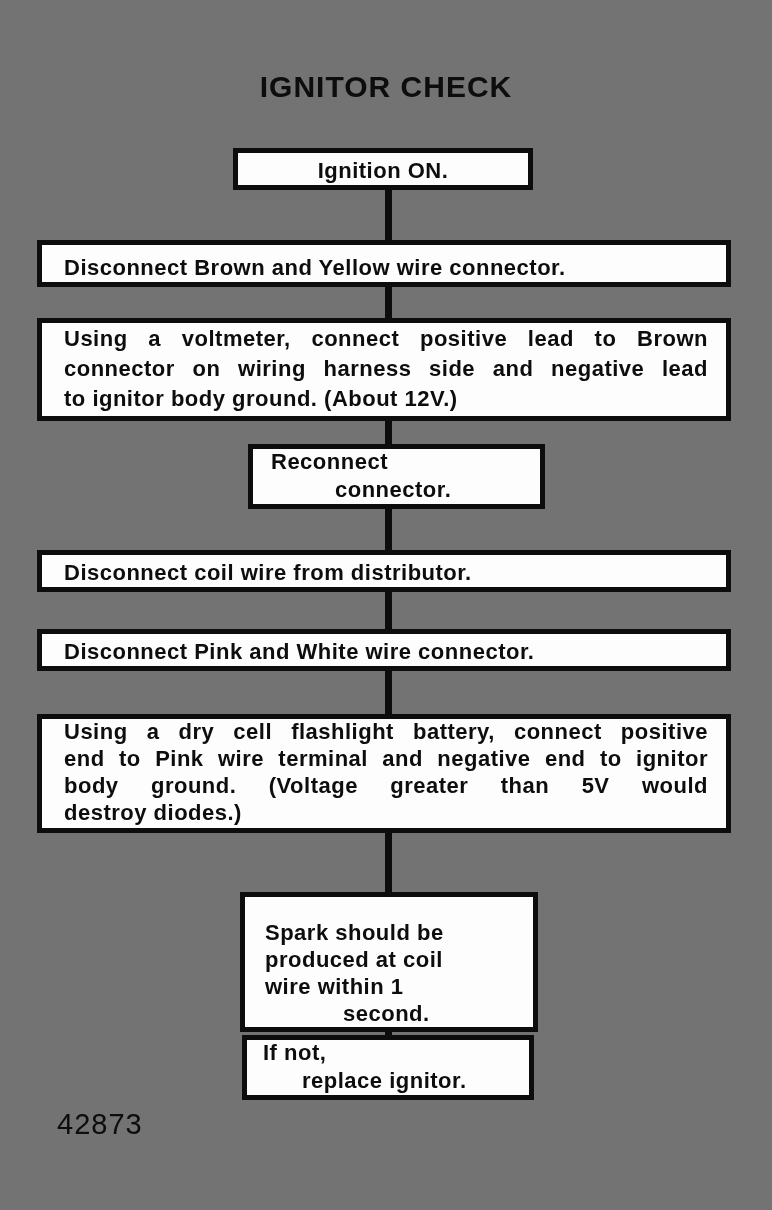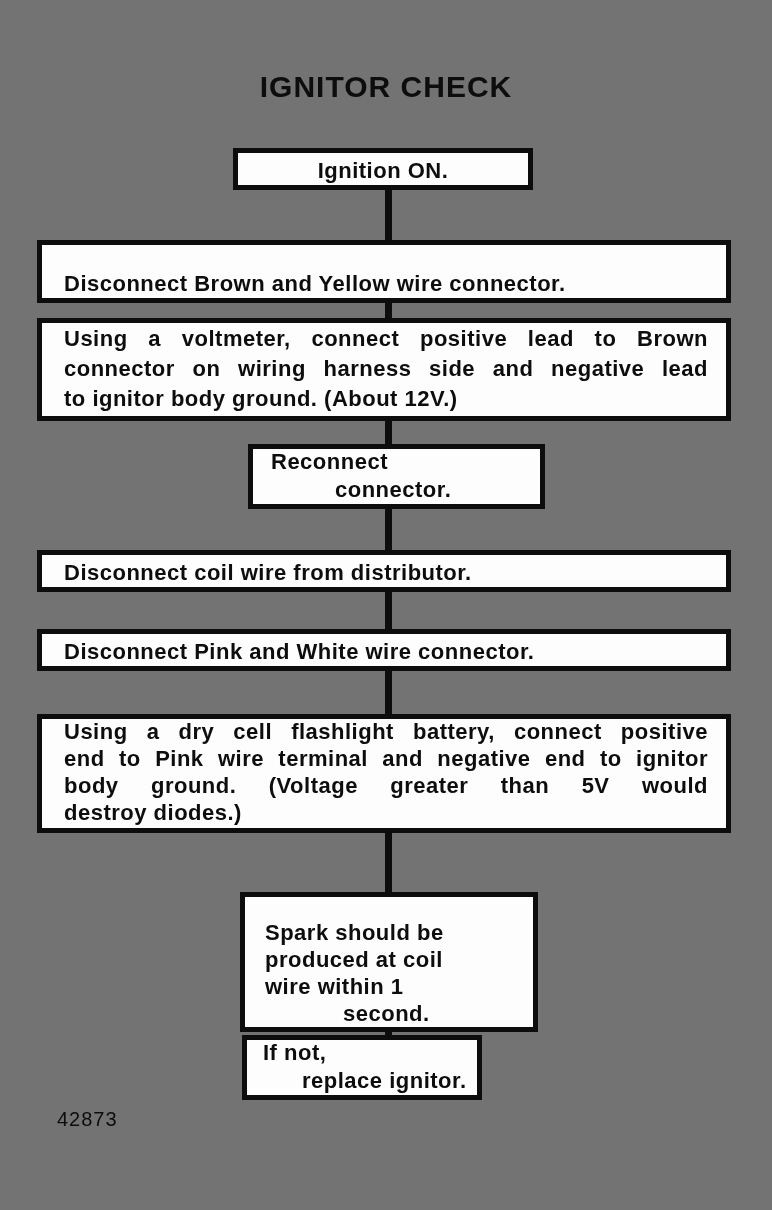--- a/index.html
+++ b/index.html
@@ -50,36 +50,36 @@
     justify-content: flex-end;
   }
   .box .line { width: 100%; }
   
   .box .just {
     text-align: justify;
     text-align-last: justify;
   }
   
   .b1 { left: 233px; top: 148px; width: 300px; height: 42px; text-align: center; }
-  .b2 { left: 37px;  top: 240px; width: 694px; height: 63px; padding-left: 22px; }
+  .b2 { left: 37px;  top: 240px; width: 694px; height: 47px; padding-left: 22px; }
   .b3 { left: 37px;  top: 318px; width: 694px; height: 103px; padding: 2px 18px 2px 22px; line-height: 30px; }
   .b4 { left: 248px; top: 444px; width: 297px; height: 65px; padding-left: 18px; }
   .b4 .line2 { text-indent: 64px; }
   .b5 { left: 37px;  top: 550px; width: 694px; height: 42px; padding-left: 22px; }
   .b6 { left: 37px;  top: 629px; width: 694px; height: 42px; padding-left: 22px; }
   .b7 { left: 37px;  top: 714px; width: 694px; height: 119px; padding: 2px 18px 2px 22px; line-height: 27px; }
   .b8 { left: 240px; top: 892px; width: 298px; height: 140px; padding-left: 20px; line-height: 27px; }
   .b8 .line4 { text-indent: 78px; }
-  .b9 { left: 242px; top: 1035px; width: 240px; height: 65px; padding-left: 16px; }
+  .b9 { left: 242px; top: 1035px; width: 292px; height: 65px; padding-left: 16px; }
   .b9 .line2 { text-indent: 39px; }
   .figure-code {
     position: absolute;
     left: 57px;
     top: 1108px;
-    font-size: 20px;
+    font-size: 29px;
     font-weight: normal;
     letter-spacing: 1px;
   }
 </style>
 </head>
 <body>
 
 <div id="canvas">
 
   <div class="title">IGNITOR CHECK</div>

